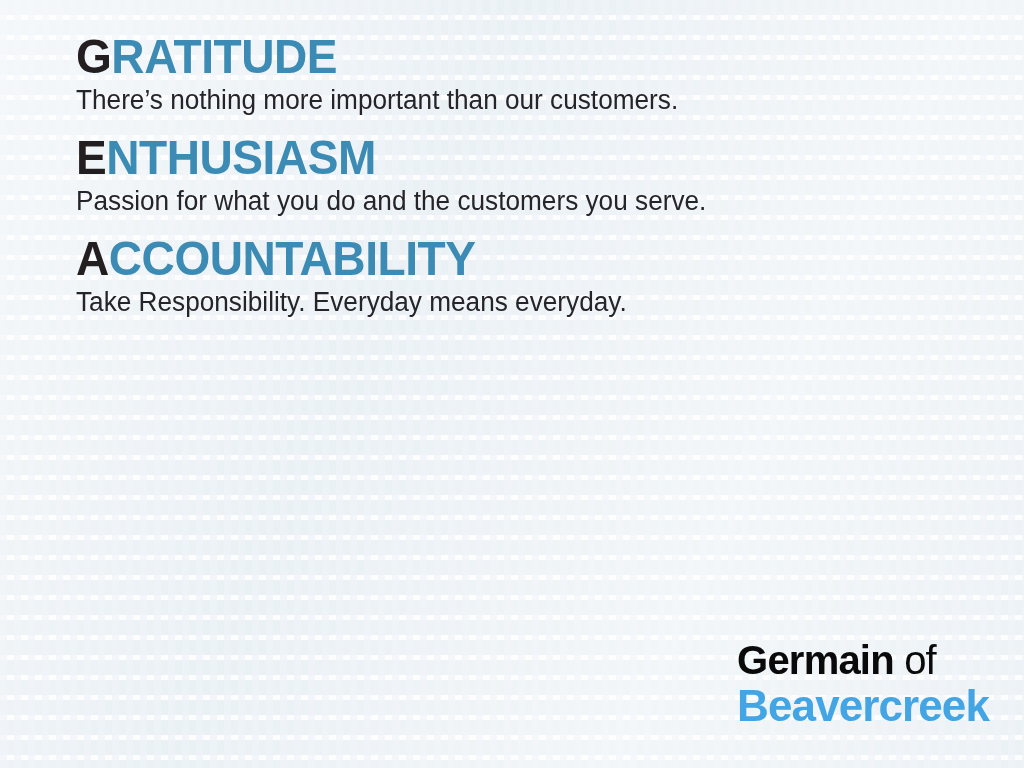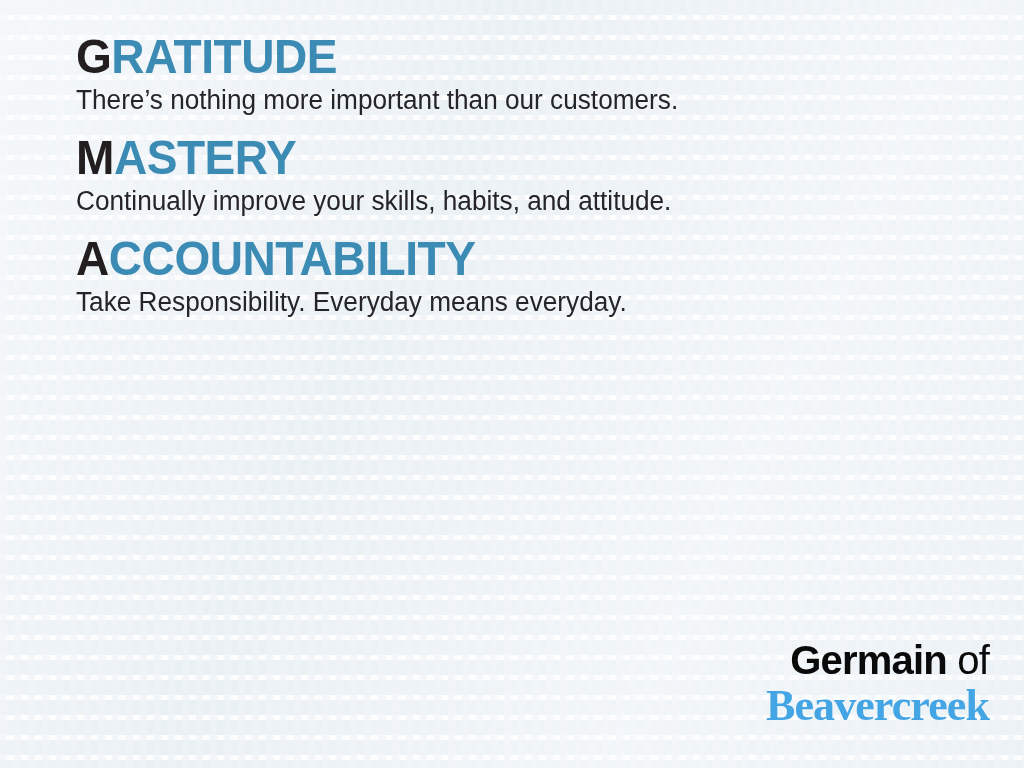--- a/index.html
+++ b/index.html
@@ -101,39 +101,39 @@
     transform: scaleX(0.97);
     transform-origin: left center;
     white-space: nowrap;
   }
 
   
   #logo {
     position: absolute;
     right: 35px;
     bottom: 38px;
-    text-align: right;
+    text-align: left;
     line-height: 1;
   }
   .logo-line1 {
     font-family: "Liberation Sans", sans-serif;
     font-size: 40px;
     line-height: 44px;
     color: #0a0a0a;
     letter-spacing: -0.8px;
     white-space: nowrap;
   }
   .logo-brand {
     font-weight: 700;
   }
   .logo-of {
     font-weight: 400;
   }
   .logo-line2 {
-    font-family: Liberation Serif, serif;
+    font-family: Liberation Sans, sans-serif;
     font-weight: 700;
     font-size: 44px;
     line-height: 48px;
     color: #44a5e4;
     letter-spacing: -0.9px;
     white-space: nowrap;
   }
 </style>
 </head>
 <body>
@@ -144,26 +144,26 @@
   <div id="texture2"></div>
   <div id="sheen"></div>
 
   <div id="content">
 
     <div class="value-block">
       <div class="value-heading"><span class="initial">G</span><span class="rest">RATITUDE</span></div>
       <div class="value-desc">There’s nothing more important than our customers.</div>
     </div>
 
+    <div class="value-block">
+      <div class="value-heading"><span class="initial">E</span><span class="rest">NTHUSIASM</span></div>
+      <div class="value-desc">Passion for what you do and the customers you serve.</div>
+    </div>
 
 
-    <div class="value-block">
-      <div class="value-heading"><span class="initial">M</span><span class="rest">ASTERY</span></div>
-      <div class="value-desc">Continually improve your skills, habits, and attitude.</div>
-    </div>
 
     <div class="value-block">
       <div class="value-heading"><span class="initial">A</span><span class="rest">CCOUNTABILITY</span></div>
       <div class="value-desc">Take Responsibility. Everyday means everyday.</div>
     </div>
 
 
 
   </div>
 

